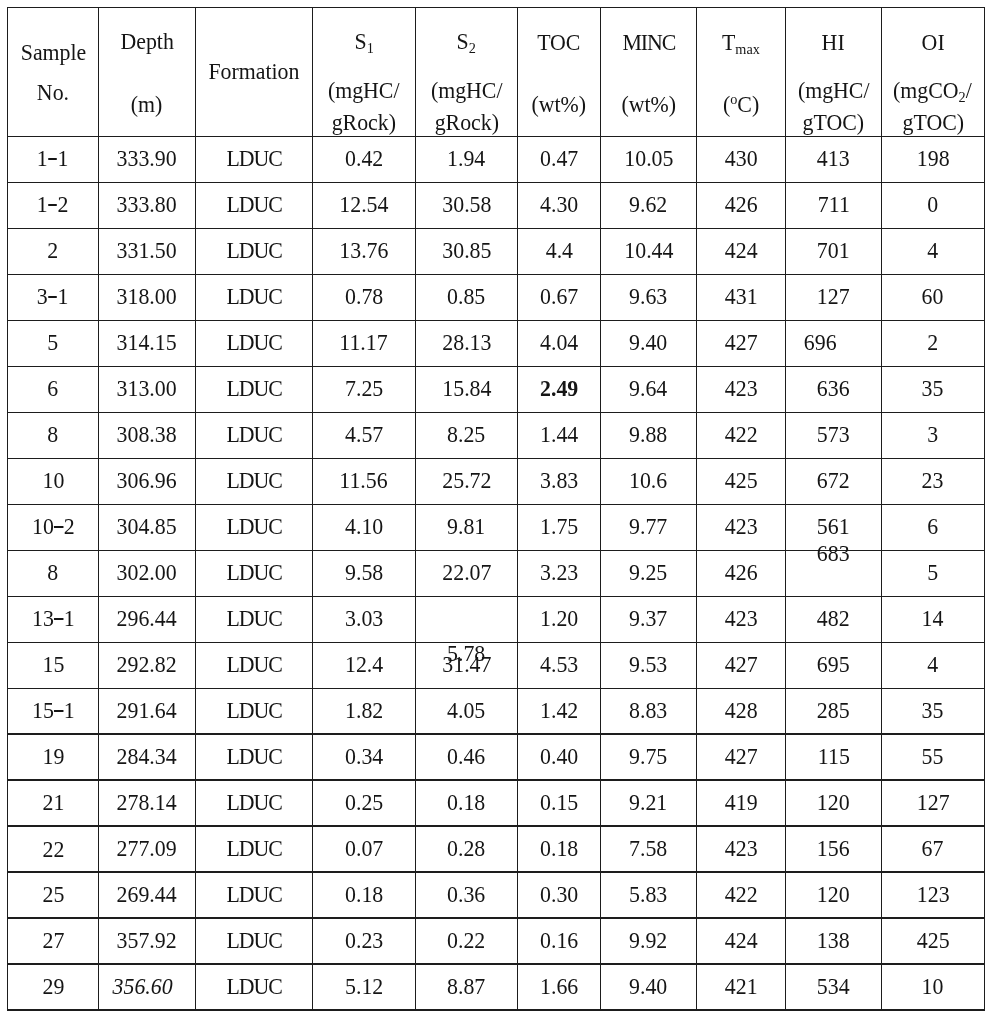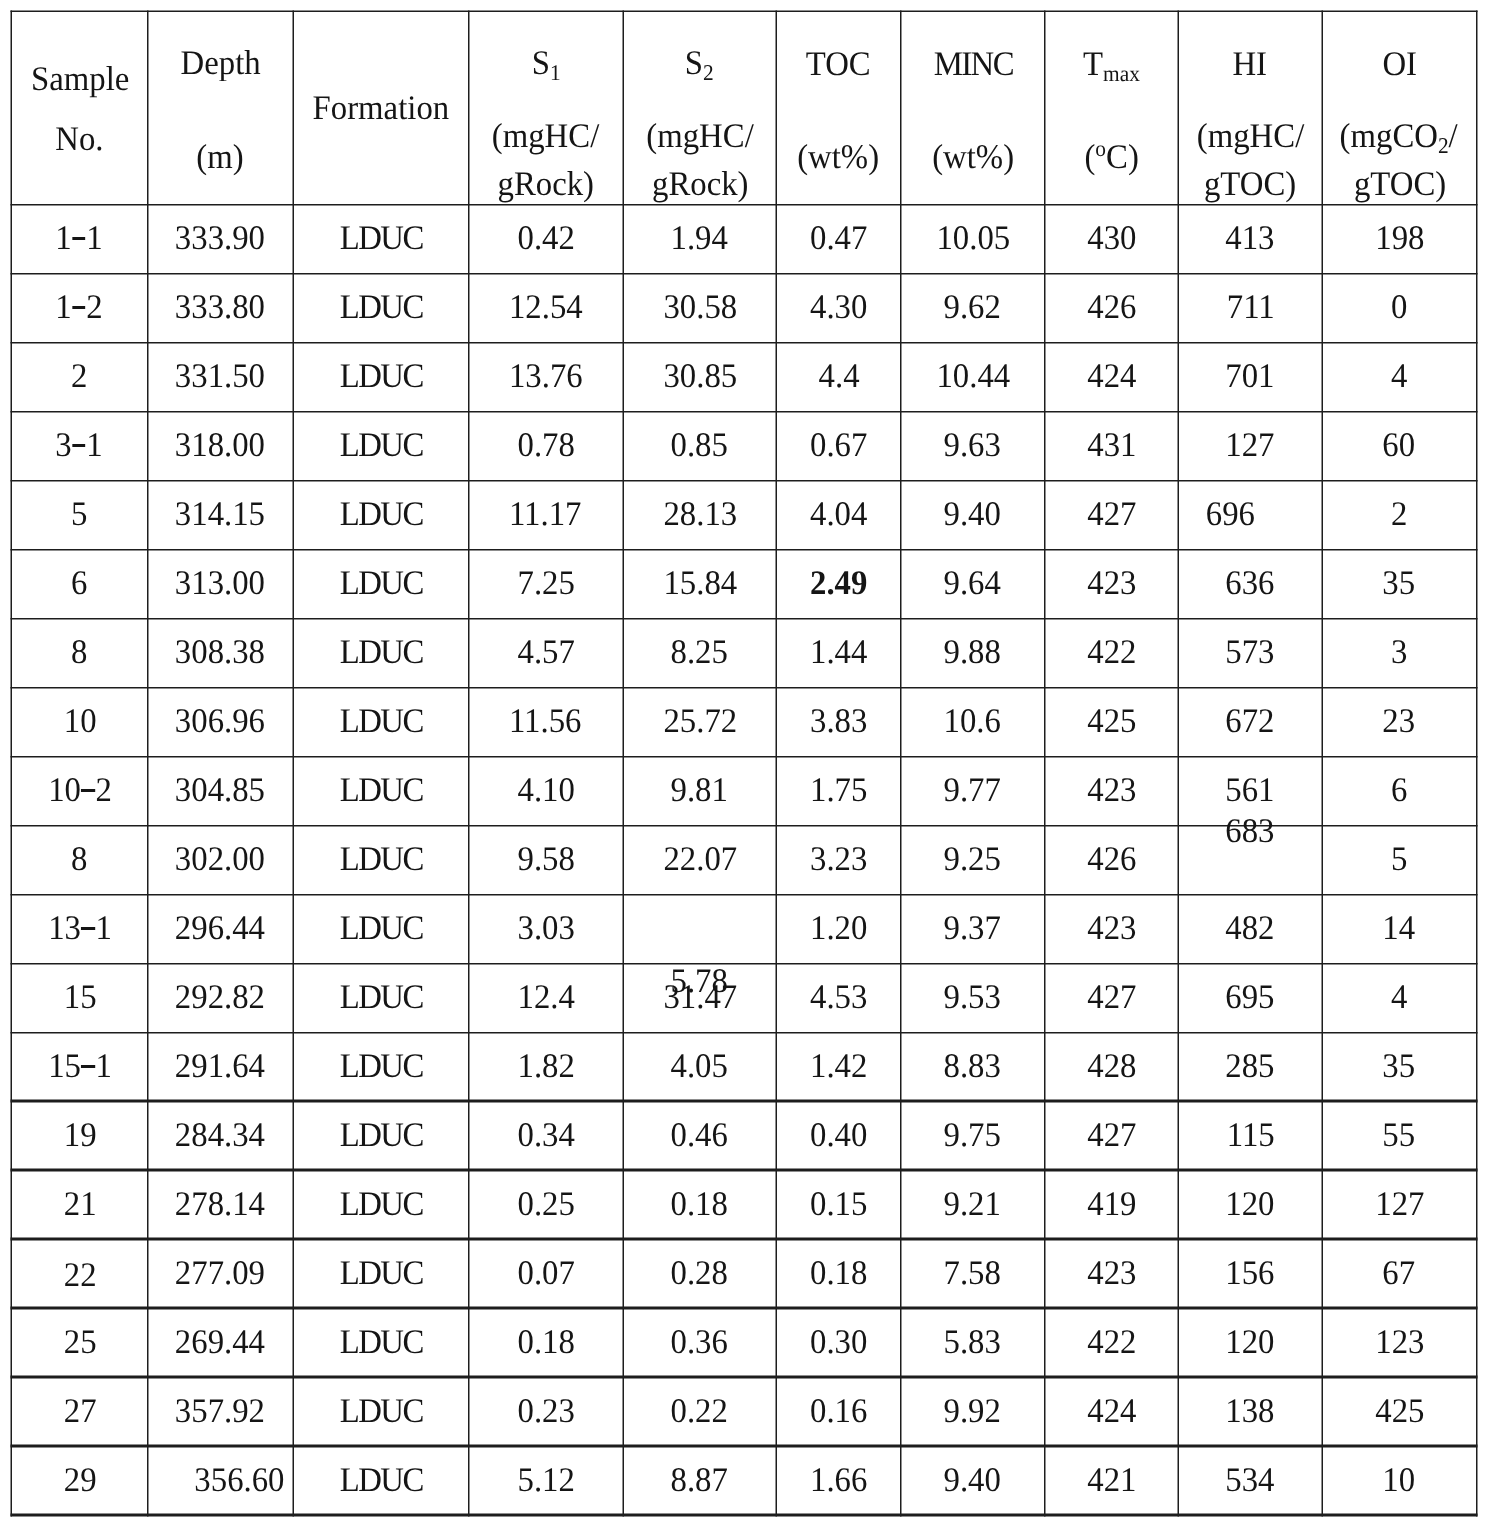--- a/index.html
+++ b/index.html
@@ -687,21 +687,21 @@
           <div class="line" style="top: 10.74px;"><span class="tx">138</span></div>
         </div>
         <div class="cell" style="left: 881.4px; top: 918.16px; width: 103.1px; height: 45.98px;">
           <div class="line" style="top: 10.74px;"><span class="tx">425</span></div>
         </div>
       </div>
       <div class="row" style="position: absolute; left: 0px; top: 0px;">
         <div class="cell" style="left: 7.5px; top: 964.14px; width: 91px; height: 45.98px;">
           <div class="line" style="top: 10.74px;"><span class="tx">29</span></div>
         </div>
-        <div class="cell" style="left: 103px; top: 964.14px; width: 114px; height: 45.98px;">
+        <div class="cell" style="left: 86px; top: 964.14px; width: 114px; height: 45.98px; font-style: italic;">
           <div class="line" style="top: 10.74px;"><span class="tx">356.60</span></div>
         </div>
         <div class="cell" style="left: 195.5px; top: 964.14px; width: 116.9px; height: 45.98px;">
           <div class="line" style="top: 10.74px;"><span class="tx caps">LDUC</span></div>
         </div>
         <div class="cell" style="left: 312.4px; top: 964.14px; width: 103px; height: 45.98px;">
           <div class="line" style="top: 10.74px;"><span class="tx">5.12</span></div>
         </div>
         <div class="cell" style="left: 415.4px; top: 964.14px; width: 102.1px; height: 45.98px;">
           <div class="line" style="top: 10.74px;"><span class="tx">8.87</span></div>

